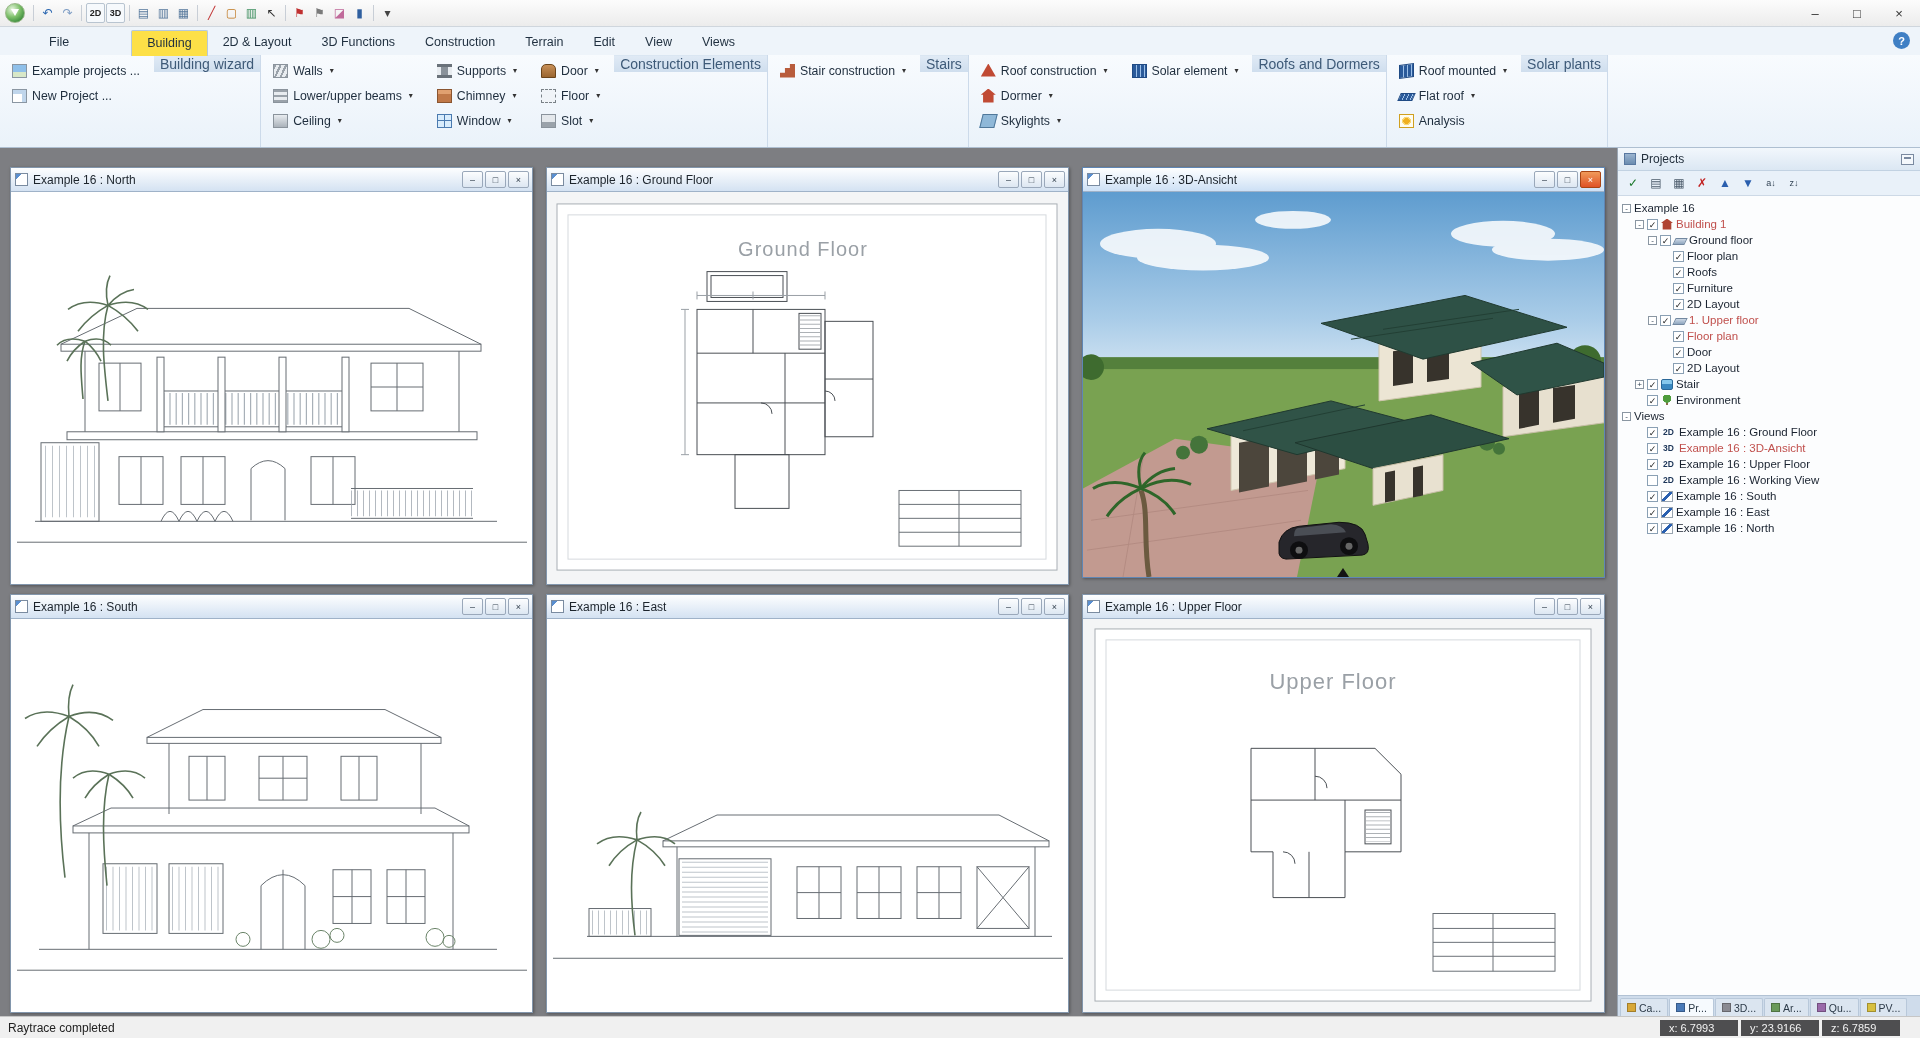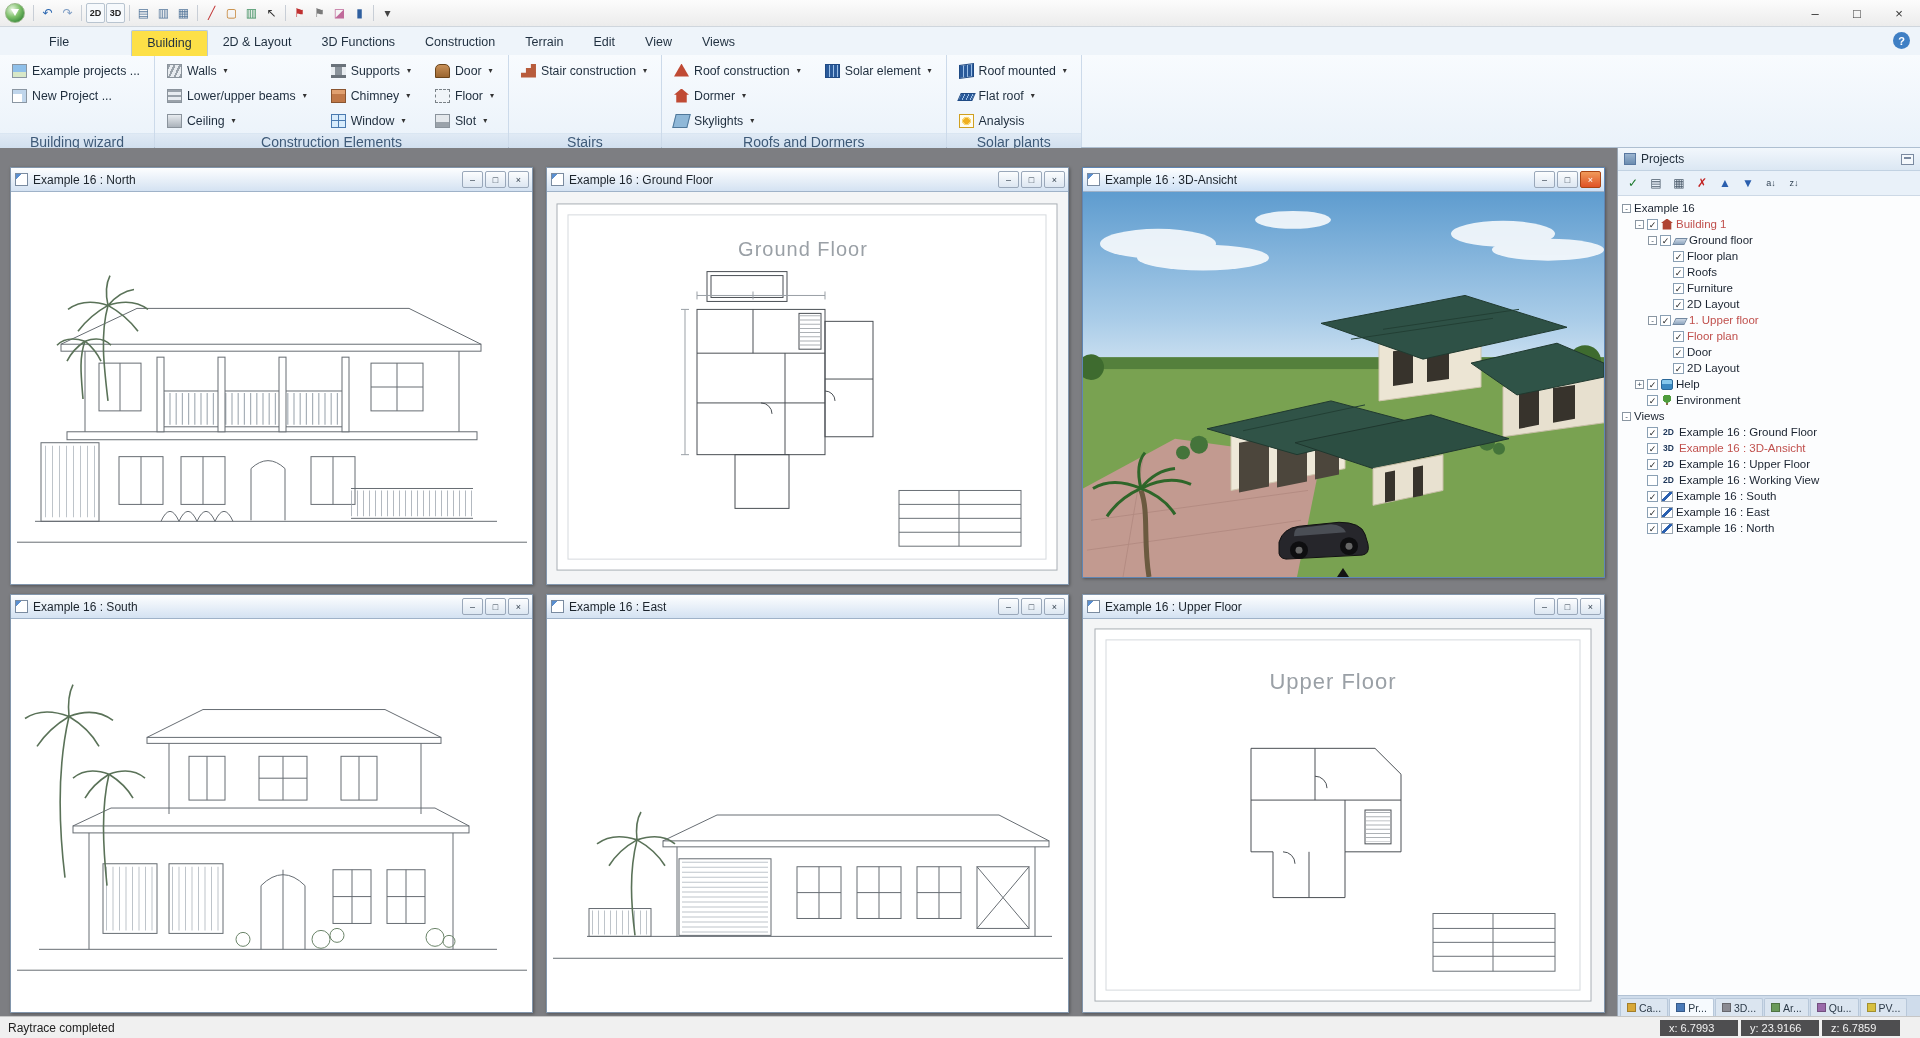--- a/index.html
+++ b/index.html
@@ -25,21 +25,21 @@
   
   .menubar{height:28px;background:#eef4fa;display:flex;align-items:flex-end;padding-left:34px;position:relative;}
   .mtabs{display:flex;}
   .mtab{padding:5px 15px 6px;font-size:12.5px;color:#1f2f3f;white-space:nowrap;}
   .mtab.active{background:#fde047;border:1px solid #b6c9dd;border-bottom:none;border-radius:2px 2px 0 0;margin-bottom:-1px;z-index:2;margin-left:47px;}
   .helpbtn{position:absolute;right:10px;top:5px;width:17px;height:17px;border-radius:50%;background:#3f7fc4;
            color:#fff;font-weight:bold;font-size:11px;display:flex;align-items:center;justify-content:center;}
 
   
   .ribbon{height:93px;background:linear-gradient(#f8fbfe,#eaf2fa);display:flex;align-items:stretch;border-bottom:1px solid #aebfd1;}
-  .rgroup{display:flex;flex-direction:column;border-right:1px solid #ccdaea;}
+  .rgroup{display:flex;flex-direction:row;border-right:1px solid #ccdaea;}
   .ritems{flex:1;display:grid;grid-template-rows:repeat(3,25px);grid-auto-flow:column;grid-auto-columns:max-content;
           column-gap:20px;padding:3px 12px 0 10px;align-items:center;}
   .ritem{display:flex;align-items:center;gap:5px;font-size:12.3px;color:#1e2d3d;white-space:nowrap;padding:1px 2px;}
   .rarrow{font-size:8px;color:#333;margin-left:2px;}
   .rgl{height:17px;background:linear-gradient(#e0eaf5,#cfdeee);color:#3e5a78;font-size:14px;text-align:center;
        line-height:16px;border-top:1px solid #dae6f2;padding:0 6px;}
 
   
   .ri{width:15px;height:14px;flex:none;}
   .ri-example-projects{background:linear-gradient(180deg,#8fc0ea 55%,#d8e8c8 55%);border:1px solid #8a96a2;}
@@ -718,21 +718,21 @@
         </div>
         <div class="trow" style="padding-left: 43px;">
           <span class="texps"></span>
           <span class="tcb">✓</span>
           <span class="tlabel">2D Layout</span>
         </div>
         <div class="trow" style="padding-left: 17px;">
           <span class="texp">+</span>
           <span class="tcb">✓</span>
           <span class="ticon ti-pool"></span>
-          <span class="tlabel">Help</span>
+          <span class="tlabel">Stair</span>
         </div>
         <div class="trow" style="padding-left: 17px;">
           <span class="texps"></span>
           <span class="tcb">✓</span>
           <span class="ticon ti-environment"></span>
           <span class="tlabel">Environment</span>
         </div>
         <div class="trow" style="padding-left: 4px;">
           <span class="texp">-</span>
           <span class="tlabel">Views</span>

